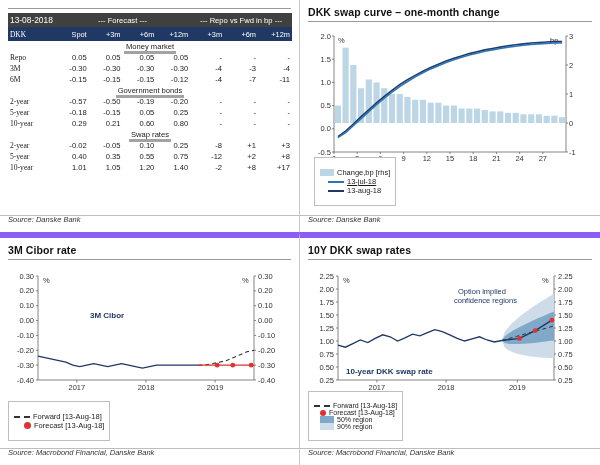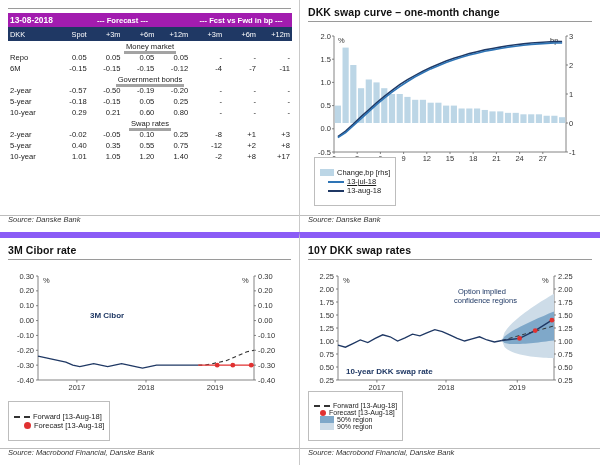--- a/index.html
+++ b/index.html
@@ -9,25 +9,25 @@
   .panel.r{border-left:1px solid #c9c9c9;}
   .panel.b{border-top:6px solid #8b5cf6;}
   .ptitle{font-size:10.5px;font-weight:bold;color:#111;margin:0 0 3px 0;letter-spacing:0.1px;}
   .rule{height:1px;background:#9a9a9a;margin:2px 0 4px 0;}
   .src{position:absolute;left:8px;bottom:8px;font-size:7.5px;font-style:italic;color:#333;}
   .srcline{position:absolute;left:0;right:0;bottom:16px;height:1px;background:#bdbdbd;}
 
   
   table.fx{border-collapse:collapse;width:284px;font-size:7.6px;}
   table.fx td,table.fx th{padding:1px 2px;white-space:nowrap;}
-  .hdr1 td{background:#a21caf;color:#fff;font-weight:bold;font-size:7.6px;height:12px;}
+  .hdr1 td{background:#404040;color:#fff;font-weight:normal;font-size:7.6px;height:12px;}
   .hdr2 td{background:#1f3864;color:#fff;font-size:7.4px;height:12px;}
   .hdr1 .ttl{font-size:8.4px;}
   .num{text-align:right;width:30px;}
-  .lbl{text-align:left;width:40px;font-size:7.6px;}
+  .lbl{text-align:left;width:40px;font-size:7.6px;font-family:Liberation Serif, serif;}
   .sect td{text-align:center;font-size:7.6px;padding-top:3px;padding-bottom:1px;}
   .sect span{border-bottom:3px solid #a3a3a3;padding:0 2px;}
   .ctr{text-align:center;}
   .legend{display:flex;align-items:center;gap:6px;font-size:7.5px;flex-wrap:wrap;}
   .lgitem{display:flex;align-items:center;gap:3px;}
   .sw{display:inline-block;width:14px;height:7px;}
   .swl{display:inline-block;width:16px;height:0;border-top:2px solid #1f3864;}
   .swd{display:inline-block;width:16px;height:0;border-top:2px dashed #333;}
   .box{border:1px solid #bdbdbd;background:#fff;padding:10px 5px;display:inline-block;}
 </style>
@@ -37,21 +37,21 @@
 <div class="grid">
 
   <div class="panel">
     <div class="rule"></div>
 
     <table class="fx">
       <tbody>
           <tr class="hdr1">
         <td class="ttl">13-08-2018</td>
         <td class="ctr" colspan="4">--- Forecast ---</td>
-        <td class="ctr" colspan="3">--- Fcst vs Fwd in bp ---</td>
+        <td class="ctr" colspan="3">--- Repo vs Fwd in bp ---</td>
       </tr>
       <tr class="hdr2">
         <td class="lbl">DKK</td>
         <td class="num">Spot</td>
         <td class="num">+3m</td>
         <td class="num">+6m</td>
         <td class="num">+12m</td>
         <td class="num">+3m</td>
         <td class="num">+6m</td>
         <td class="num">+12m</td>
@@ -62,20 +62,30 @@
       </tr>
       <tr>
         <td class="lbl">Repo</td>
         <td class="num">0.05</td>
         <td class="num">0.05</td>
         <td class="num">0.05</td>
         <td class="num">0.05</td>
         <td class="num">-</td>
         <td class="num">-</td>
         <td class="num">-</td>
+      </tr>
+      <tr>
+        <td class="lbl">3M</td>
+        <td class="num">-0.30</td>
+        <td class="num">-0.30</td>
+        <td class="num">-0.30</td>
+        <td class="num">-0.30</td>
+        <td class="num">-4</td>
+        <td class="num">-3</td>
+        <td class="num">-4</td>
       </tr>
       <tr>
         <td class="lbl">6M</td>
         <td class="num">-0.15</td>
         <td class="num">-0.15</td>
         <td class="num">-0.15</td>
         <td class="num">-0.12</td>
         <td class="num">-4</td>
         <td class="num">-7</td>
         <td class="num">-11</td>

